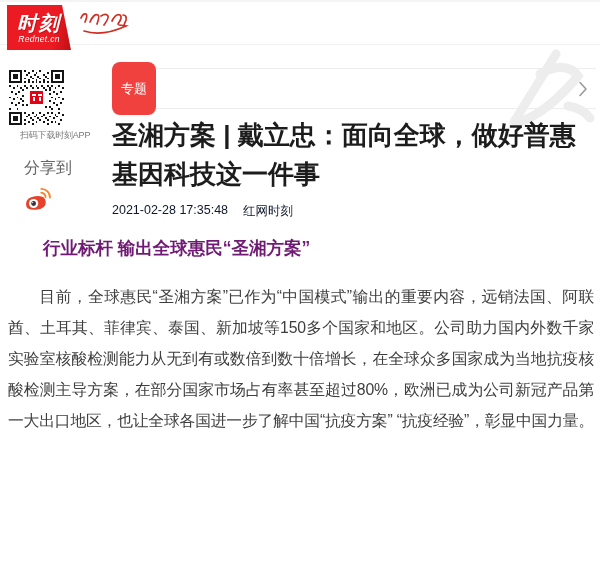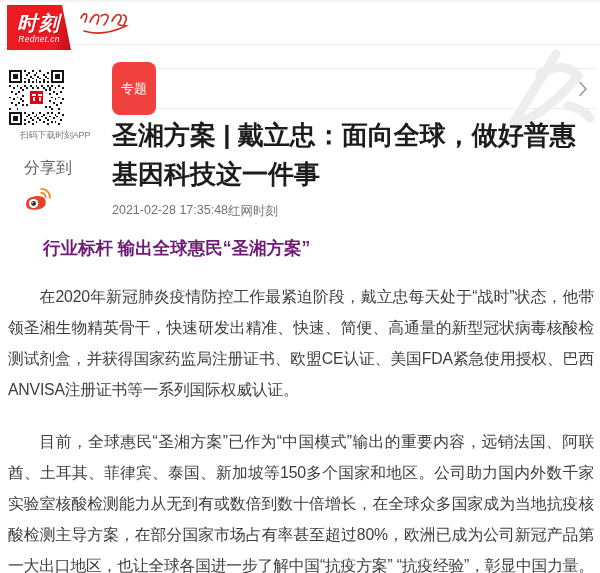--- a/index.html
+++ b/index.html
@@ -31,22 +31,22 @@
   .banner{position:absolute;left:112px;top:68px;width:484px;height:41px;box-sizing:border-box;
           border-top:1px solid #ededed;border-bottom:1px solid #ededed;
           display:flex;align-items:center;z-index:1;cursor:pointer;}
   .badge{background:#f0413e;color:#fff;font-size:13px;line-height:17px;padding:18px 9px;border-radius:8px;}
   .banner-title{margin-left:13px;font-size:15px;color:#333;}
   .banner-chevron{margin-left:auto;margin-right:8px;display:flex;align-items:center;}
 
   
   .headline{position:absolute;left:112px;top:116px;width:488px;margin:0;
             font-size:26px;line-height:39px;font-weight:bold;color:#1c1c1c;z-index:1;}
-  .meta{position:absolute;left:112px;top:203px;display:flex;
-        font-size:12.5px;color:#737373;}
+  .meta{position:absolute;left:112px;top:203px;display:flex;gap:15px;
+        font-size:12.5px;color:#0f172a;}
 
   
   .article{position:absolute;left:8px;top:236px;width:586px;}
   .subheading{margin:0;font-size:17.5px;line-height:24px;font-weight:bold;color:#701a75;text-indent:2em;}
   .article p{margin:21px 0 0;font-size:15.8px;line-height:31px;color:#3e3e3e;
              text-indent:2em;letter-spacing:-0.2px;text-align:justify;}
 </style>
 </head>
 <body>
 
@@ -142,16 +142,15 @@
 
   <h1 class="headline">圣湘方案 | 戴立忠：面向全球，做好普惠基因科技这一件事</h1>
 
   <div class="meta">
     <span>2021-02-28 17:35:48</span>
     <span>红网时刻</span>
   </div>
 
   <div class="article">
     <h2 class="subheading">行业标杆 输出全球惠民“圣湘方案”</h2>
-    <p>在2020年新冠肺炎疫情防控工作最紧迫阶段，戴立忠每天处于“战时”状态，他带领圣湘生物精英骨干，快速研发出精准、快速、简便、高通量的新型冠状病毒核酸检测试剂盒，并获得国家药监局注册证书、欧盟CE认证、美国FDA紧急使用授权、巴西ANVISA注册证书等一系列国际权威认证。</p>
     <p>目前，全球惠民“圣湘方案”已作为“中国模式”输出的重要内容，远销法国、阿联酋、土耳其、菲律宾、泰国、新加坡等150多个国家和地区。公司助力国内外数千家实验室核酸检测能力从无到有或数倍到数十倍增长，在全球众多国家成为当地抗疫核酸检测主导方案，在部分国家市场占有率甚至超过80%，欧洲已成为公司新冠产品第一大出口地区，也让全球各国进一步了解中国“抗疫方案” “抗疫经验”，彰显中国力量。</p>
   </div>
 </div>
 
 </body></html>

